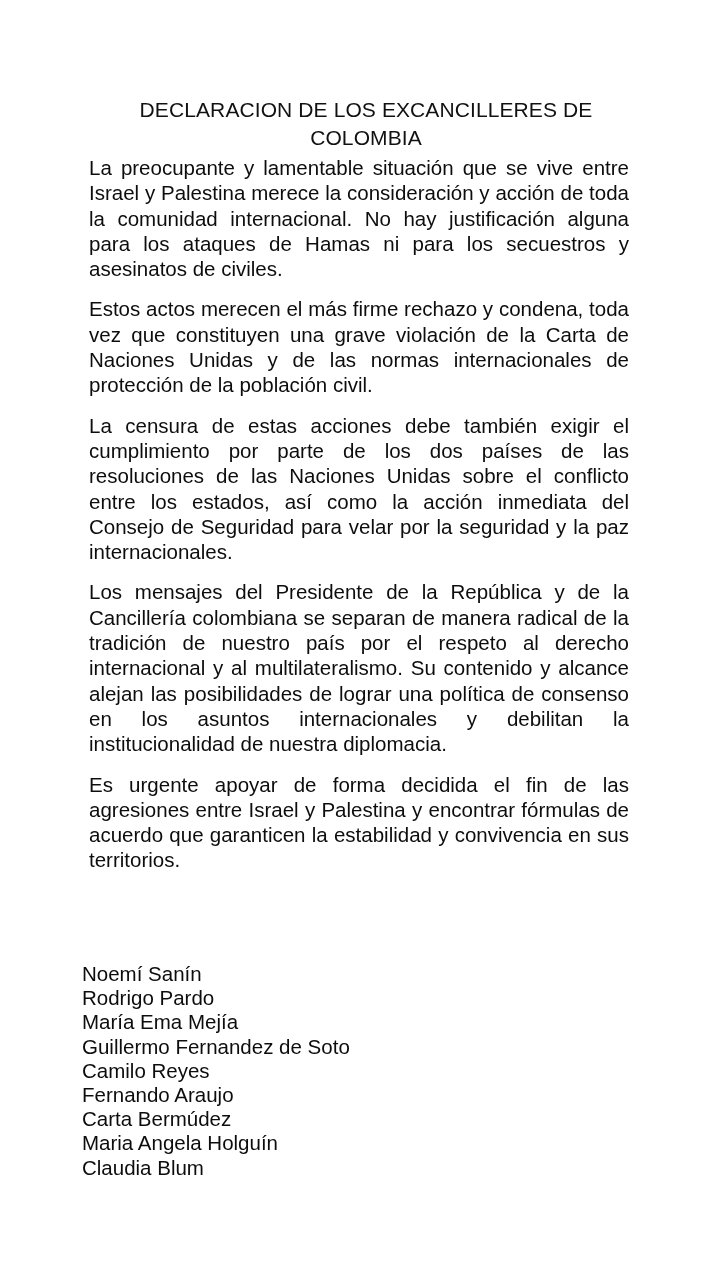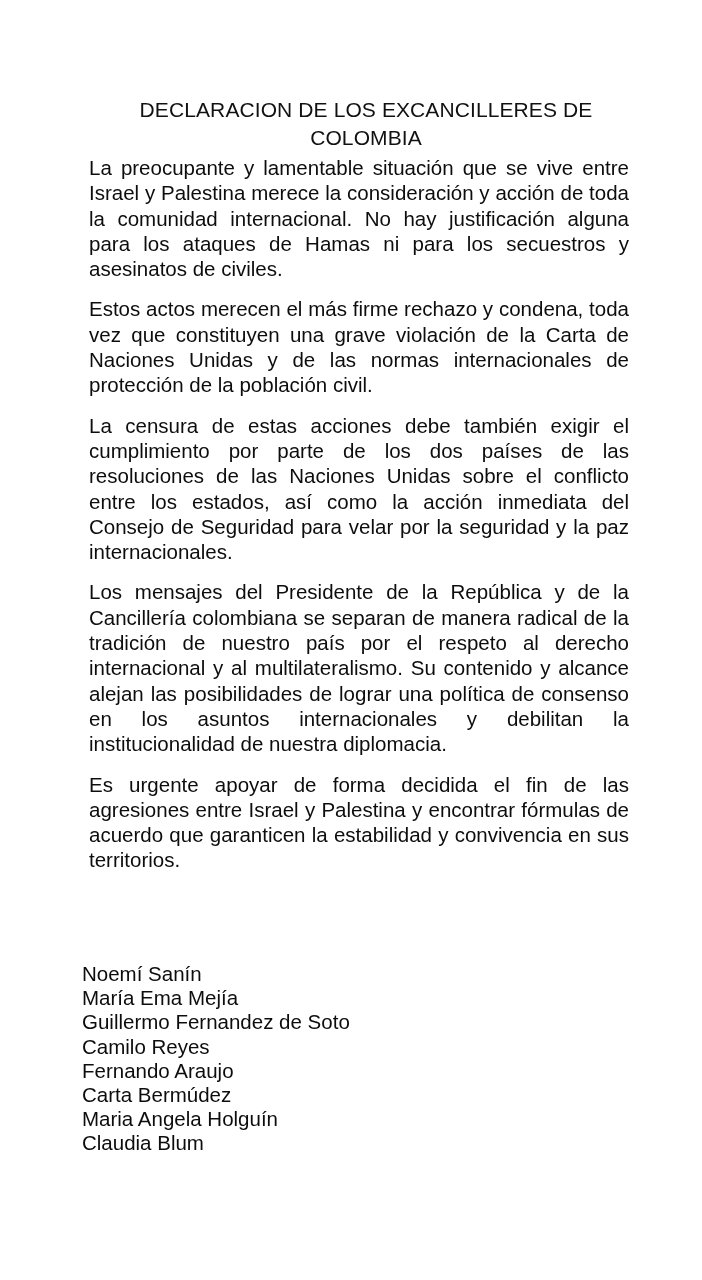--- a/index.html
+++ b/index.html
@@ -86,20 +86,21 @@
   <div class="body-block">
     <p class="para">La preocupante y lamentable situación que se vive entre Israel y Palestina merece la consideración y acción de toda la comunidad internacional. No hay justificación alguna para los ataques de Hamas ni para los secuestros y asesinatos de civiles.</p>
     <p class="para">Estos actos merecen el más firme rechazo y condena, toda vez que constituyen una grave violación de la Carta de Naciones Unidas y de las normas internacionales de protección de la población civil.</p>
     <p class="para">La censura de estas acciones debe también exigir el cumplimiento por parte de los dos países de las resoluciones de las Naciones Unidas sobre el conflicto entre los estados, así como la acción inmediata del Consejo de Seguridad para velar por la seguridad y la paz internacionales.</p>
     <p class="para">Los mensajes del Presidente de la República y de la Cancillería colombiana se separan de manera radical de la tradición de nuestro país por el respeto al derecho internacional y al multilateralismo. Su contenido y alcance alejan las posibilidades de lograr una política de consenso en los asuntos internacionales y debilitan la institucionalidad de nuestra diplomacia.</p>
     <p class="para">Es urgente apoyar de forma decidida el fin de las agresiones entre Israel y Palestina y encontrar fórmulas de acuerdo que garanticen la estabilidad y convivencia en sus territorios.</p>
   </div>
 
   <div class="signatures">
     <div class="sig-line">Noemí Sanín</div>
+    <div class="sig-line">Rodrigo Pardo</div>
     <div class="sig-line">María Ema Mejía</div>
     <div class="sig-line">Guillermo Fernandez de Soto</div>
     <div class="sig-line">Camilo Reyes</div>
     <div class="sig-line">Fernando Araujo</div>
     <div class="sig-line">Carta Bermúdez</div>
     <div class="sig-line">Maria Angela Holguín</div>
     <div class="sig-line">Claudia Blum</div>
   </div>
 
 </div>

